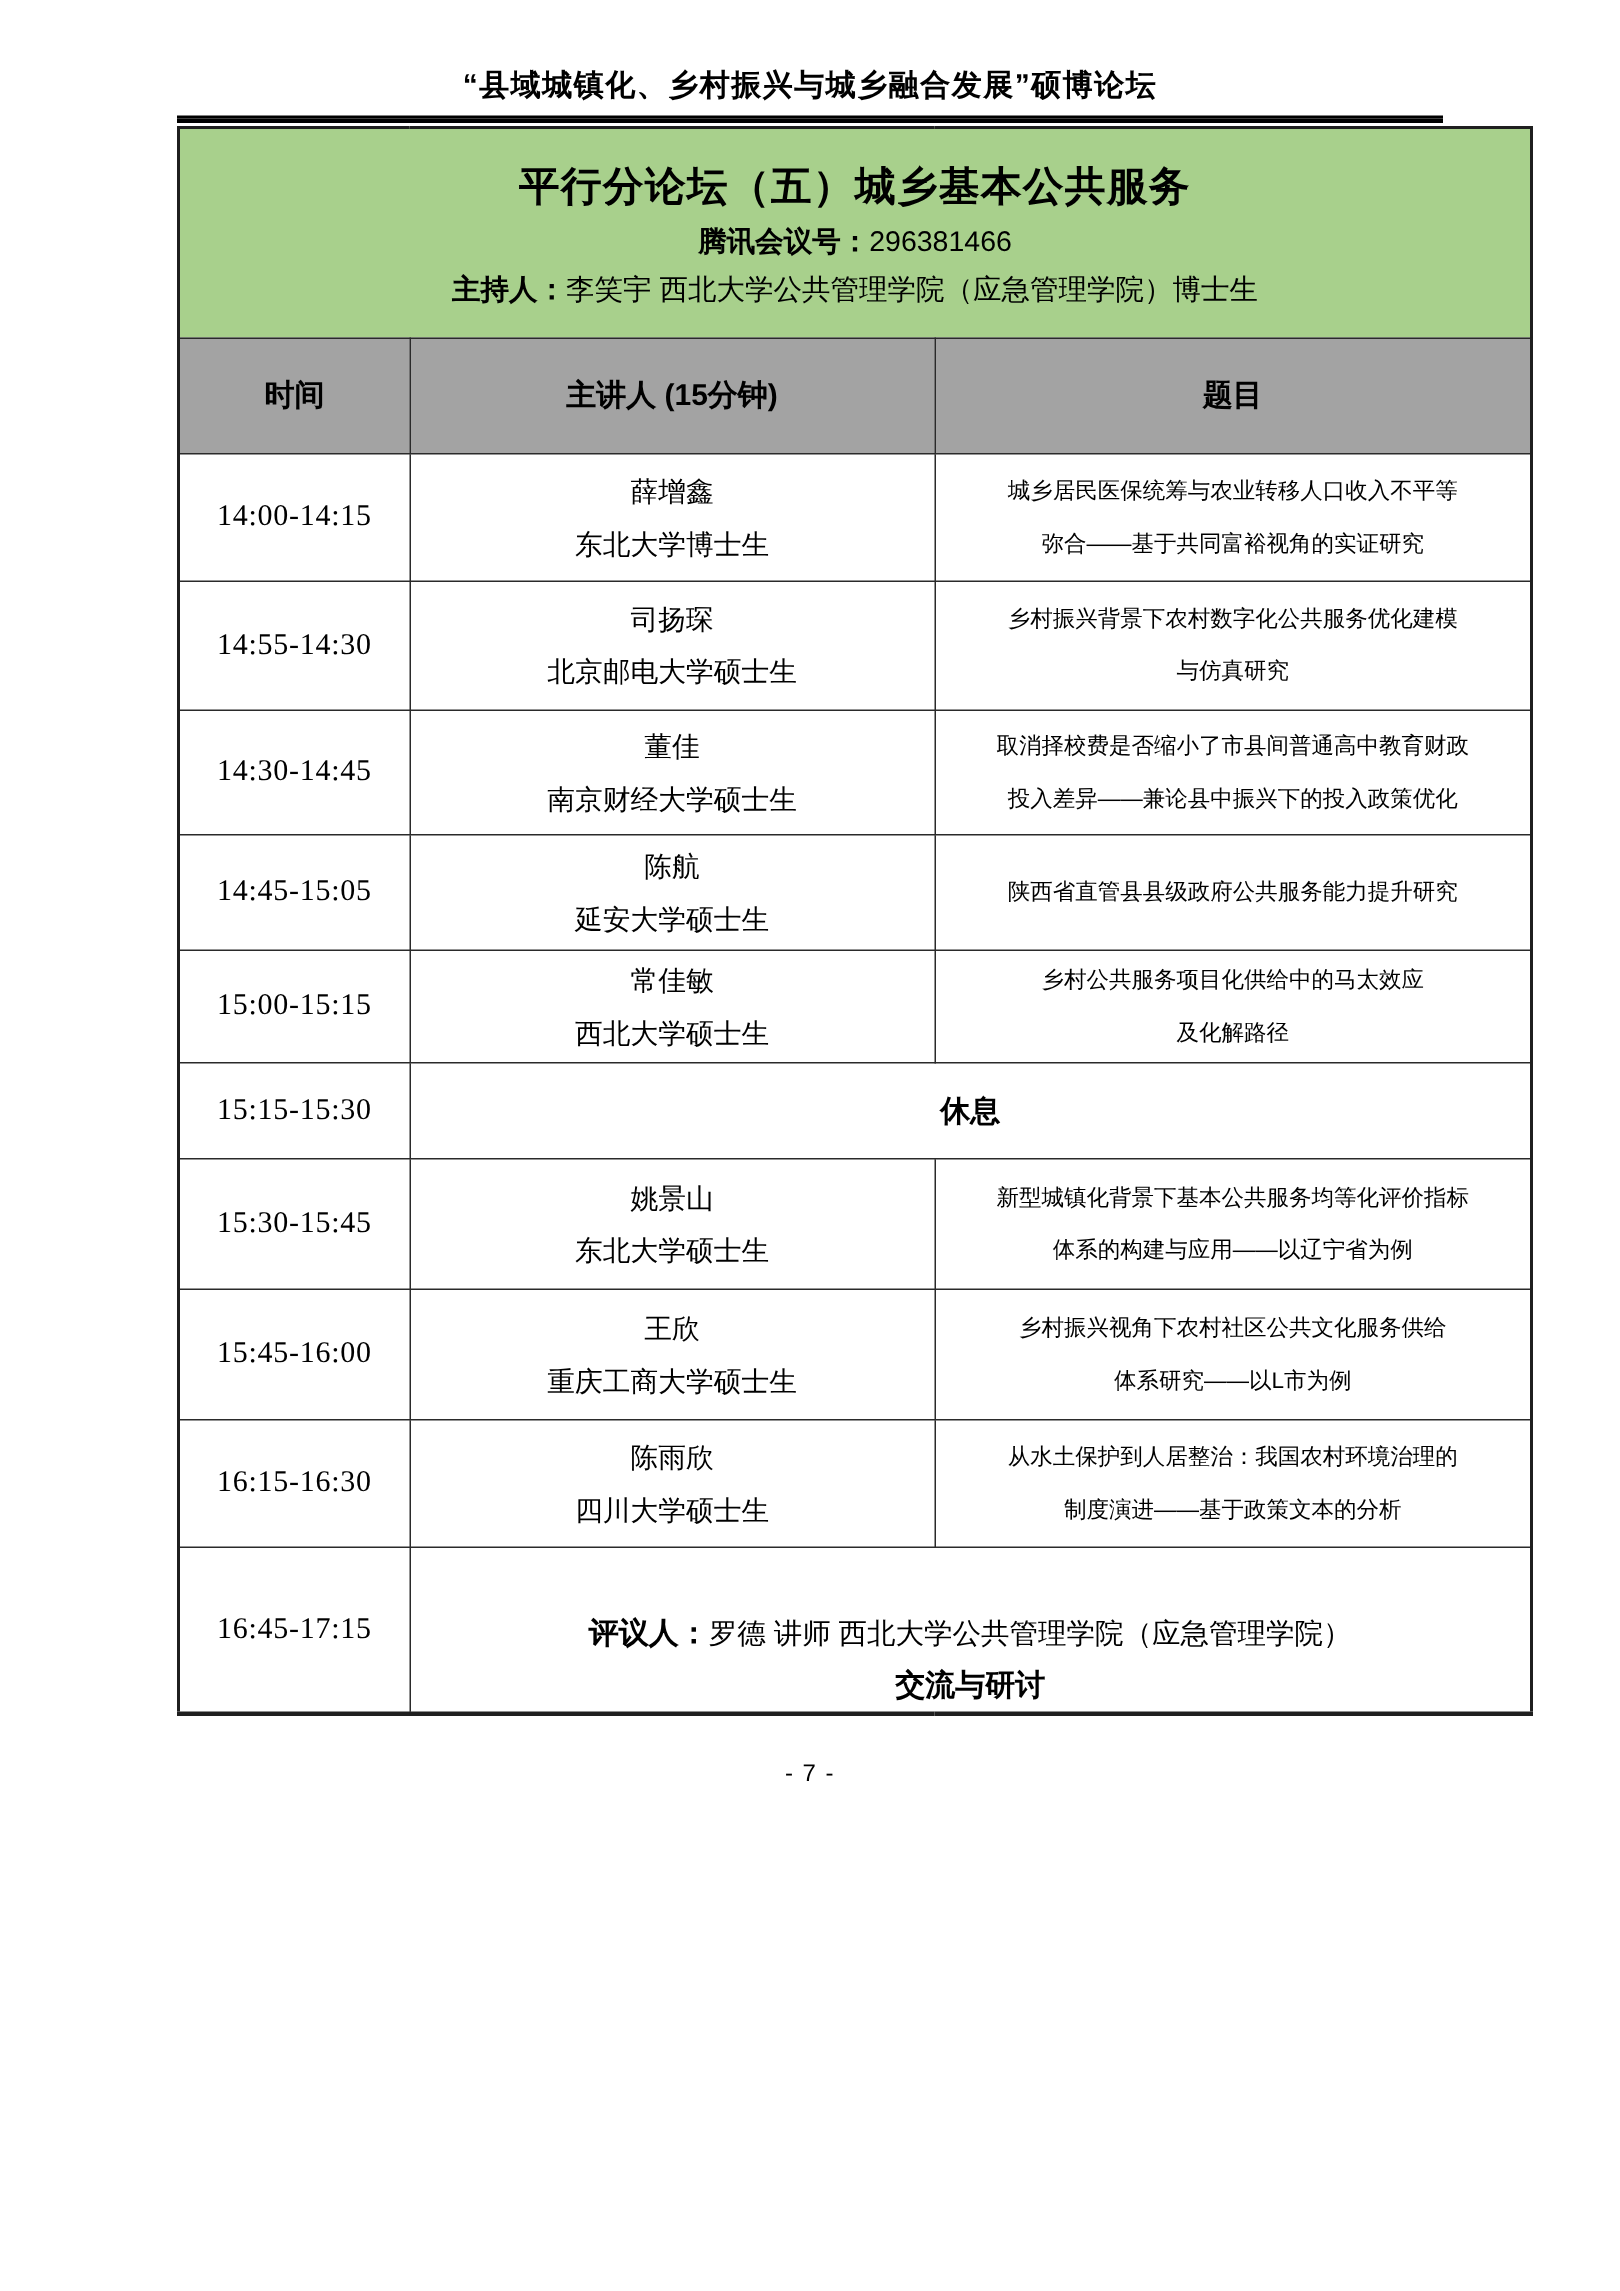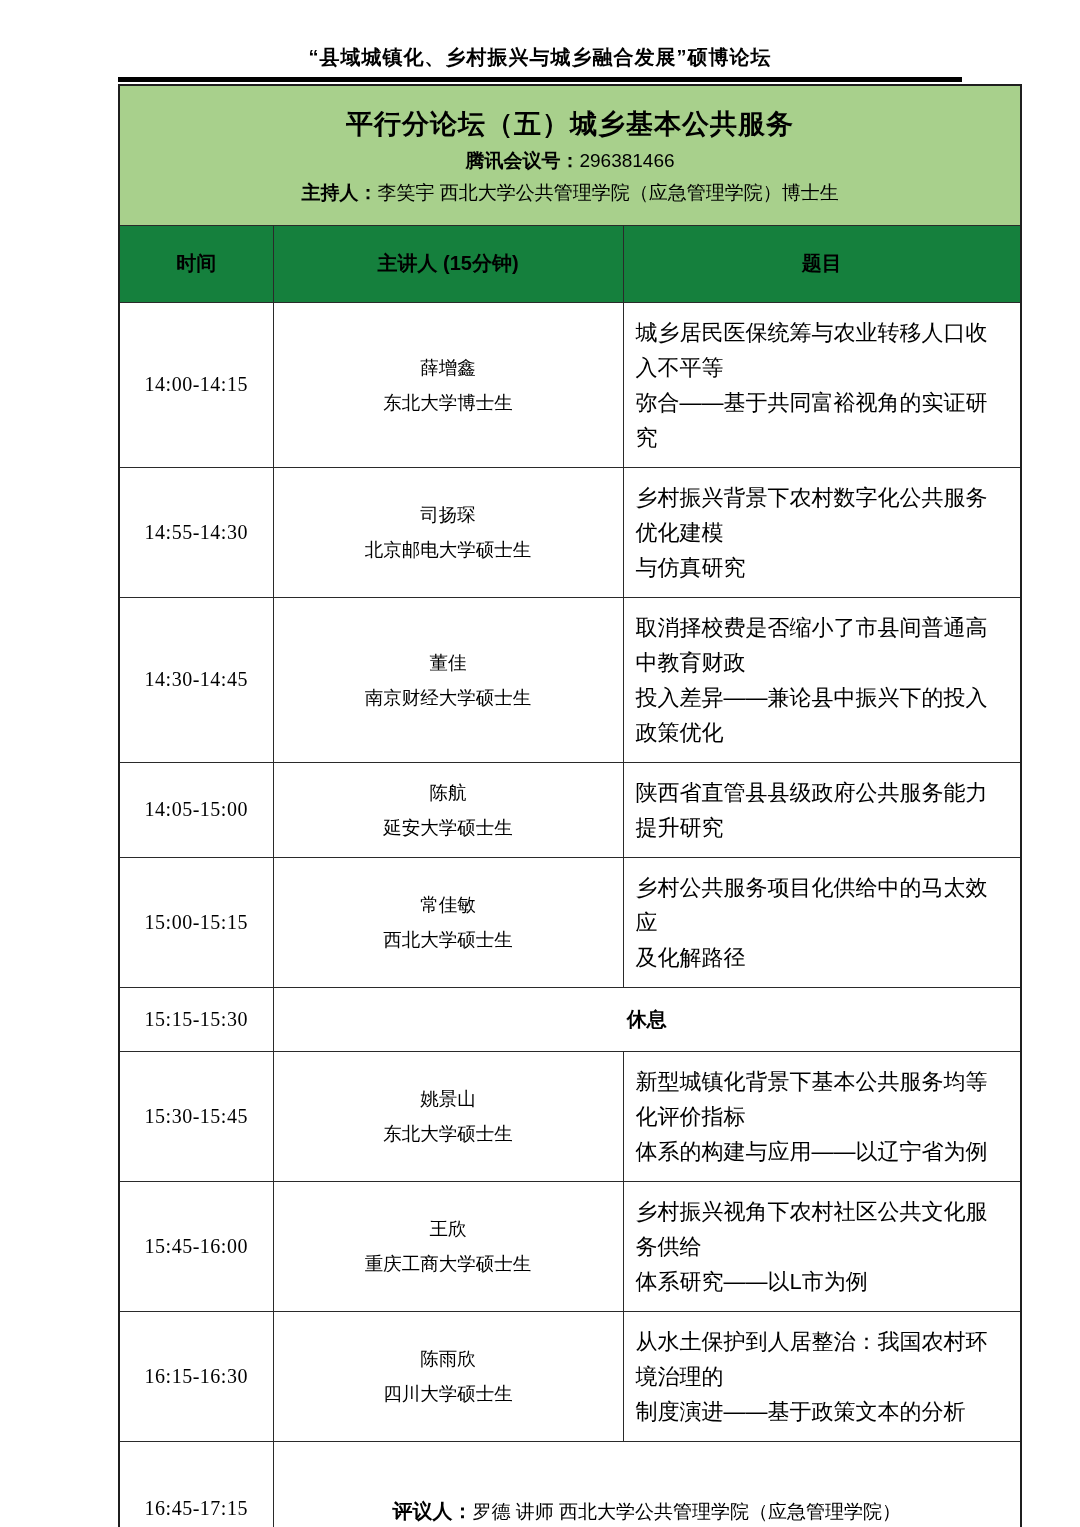--- a/index.html
+++ b/index.html
@@ -34,54 +34,54 @@
     margin-left: 118px; margin-top: 2px;
     width: 902px;
     border-collapse: collapse;
     table-layout: fixed;
     border: 2px solid #1f1f1f;
     border-bottom-width: 3px;
   }
   table.schedule td, table.schedule th {
     border: 1px solid #2a2a2a;
     vertical-align: middle;
-    padding: 12px;
+    padding: 0;
   }
 
   tr.banner-row td {
     height: 140px;
     background: #a8d08c;
     text-align: center;
   }
   .banner-title {
     font-size: 27px; font-weight: bold;
     letter-spacing: 1px;
     padding-top: 2px;
   }
   .banner-line { font-size: 19px; margin-top: 6px; }
   .banner-line .lbl { font-weight: bold; }
 
   tr.head-row th {
     height: 77px;
     font-size: 20px; font-weight: bold;
     text-align: center;
-    background: #15803d;
+    background: #a3a3a3;
   }
 
   .time-cell {
     text-align: center;
     font-size: 20px;
     letter-spacing: 0.5px;
     font-family: Liberation Serif, serif;
   }
   .speaker-cell { text-align: center; }
   .speaker-cell div { font-size: 18.5px; line-height: 35px; }
   .topic-cell {
-    text-align: left;
-    font-size: 22px;
+    text-align: center;
+    font-size: 15px;
     line-height: 35px;
     white-space: pre-line;
     padding: 0 10px;
   }
   .break-cell {
     text-align: center;
     font-size: 20px; font-weight: bold;
   }
   .final-cell { text-align: center; }
   .final-line1 { font-size: 19px; line-height: 34px; margin-top: 40px; }
@@ -156,21 +156,21 @@
       <td class="time-cell">14:30-14:45</td>
       <td class="speaker-cell">
         <div>董佳</div>
         <div>南京财经大学硕士生</div>
       </td>
       <td class="topic-cell">取消择校费是否缩小了市县间普通高中教育财政
 投入差异——兼论县中振兴下的投入政策优化</td>
     </tr>
 
     <tr style="height:77px">
-      <td class="time-cell">14:05-15:00</td>
+      <td class="time-cell">14:45-15:05</td>
       <td class="speaker-cell">
         <div>陈航</div>
         <div>延安大学硕士生</div>
       </td>
       <td class="topic-cell">陕西省直管县县级政府公共服务能力提升研究</td>
     </tr>
 
     <tr style="height:75px">
       <td class="time-cell">15:00-15:15</td>
       <td class="speaker-cell">

